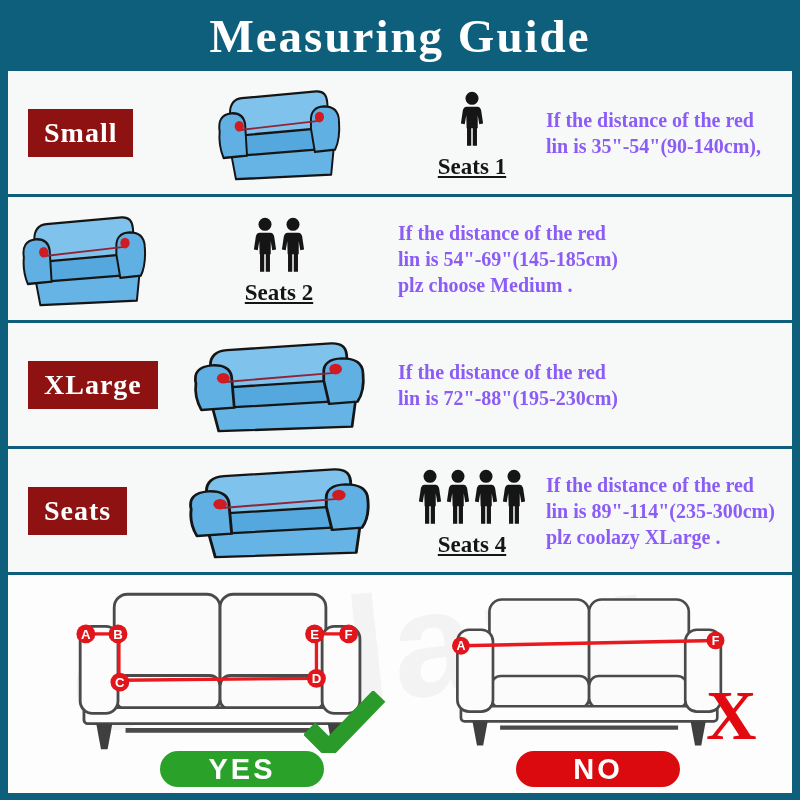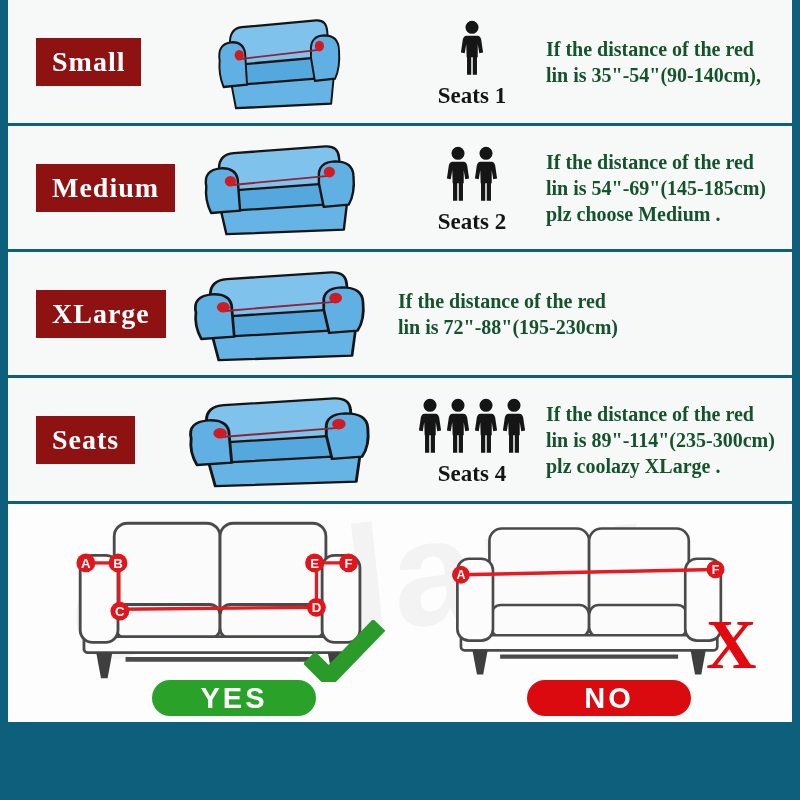--- a/index.html
+++ b/index.html
@@ -24,44 +24,44 @@
   .rows{margin:0 8px;}
   .row{
     height:123px;
     background:#f7f9f8;
     border-bottom:3px solid #0d5f7c;
     display:grid;
     grid-template-columns:152px 238px 148px 1fr;
     align-items:center;
   }
   .row:last-child{border-bottom:3px solid #0d5f7c;}
-  .size-cell{padding-left:28px;}
+  .size-cell{padding-left:20px;}
   .size-badge{
     display:inline-block;
     background:#8e1212;color:#ffffff;
     font-size:28px;font-weight:bold;letter-spacing:1px;
     padding:8px 16px;
   }
   .sofa-cell{display:flex;justify-content:center;align-items:center;}
   .sofa{height:100px;}
   .sofa.w1{width:150px;}
   .sofa.w2{width:185px;}
   .sofa.w3{width:210px;}
   .sofa.w4{width:222px;}
   .seats-cell{
     display:flex;flex-direction:column;align-items:center;justify-content:center;
   }
   .persons{display:flex;align-items:flex-end;gap:2px;height:64px;}
   .person{width:26px;height:62px;}
   .seats-label{
     margin-top:4px;
-    font-size:23px;font-weight:bold;color:#151515;
+    font-size:23px;font-weight:bold;color:#151515;text-decoration:underline;
   }
   .desc-cell{
-    color:#14532d;font-size:20px;font-weight:bold;line-height:26px;
+    color:#8b5cf6;font-size:20px;font-weight:bold;line-height:26px;
     white-space:nowrap;padding-right:6px;
   }
   
   .bottom{
     position:relative;
     margin:0 8px;
     height:218px;
     background:#fdfdfd;
   }
   .watermark{
@@ -79,22 +79,22 @@
     position:absolute;left:698px;top:106px;
     font-size:70px;font-weight:bold;color:#e20a10;line-height:1;
   }
   .pill{
     position:absolute;top:176px;
     width:164px;height:36px;border-radius:18px;
     display:flex;align-items:center;justify-content:center;
     font-family:"Liberation Sans",sans-serif;
     font-size:29px;font-weight:bold;color:#ffffff;letter-spacing:3px;
   }
-  .pill.yes{left:144px;background:#2aa22a;}
-  .pill.no{left:519px;background:#da0a0f;}
+  .pill.yes{left:152px;background:#2aa22a;}
+  .pill.no{left:508px;background:#da0a0f;}
 </style>
 </head>
 <body>
 
 <svg width="0" height="0" style="position:absolute">
   <defs>
 
     <g id="sym-sofa">
       <path d="M40 44 Q38 22 58 20 L172 11 Q188 10 189 26 L192 60 L46 72 Z" fill="#7fc2ec" stroke="#151515" stroke-width="3" stroke-linejoin="round"></path>
       <path d="M42 95 L199 85 L195 121 L49 127 Z" fill="#66b4e6" stroke="#151515" stroke-width="3" stroke-linejoin="round"></path>
@@ -123,20 +123,23 @@
       <path d="M33 151 L50 151 L45 178 L38 178 Z" fill="#3f3f3f"></path>
       <path d="M278 151 L295 151 L290 178 L283 178 Z" fill="#3f3f3f"></path>
       <rect x="16" y="48" width="40" height="92" rx="13" fill="#fcfcfc" stroke="#4a4a4a" stroke-width="3"></rect>
       <rect x="272" y="48" width="40" height="92" rx="13" fill="#fcfcfc" stroke="#4a4a4a" stroke-width="3"></rect>
     </g>
   </defs>
 </svg>
 
 <div class="page">
 
+  <div class="header">
+    <h1>Measuring Guide</h1>
+  </div>
 
   <div class="rows">
 
     <div class="row">
       <div class="size-cell">
         <span class="size-badge">Small</span>
       </div>
       <div class="sofa-cell">
         <svg class="sofa w1" viewBox="0 0 230 132" preserveAspectRatio="none">
             <use href="#sym-sofa"></use>
@@ -150,23 +153,20 @@
         </div>
         <div class="seats-label">Seats 1</div>
       </div>
       <div class="desc-cell">
         <div>If the distance of the red</div>
         <div>lin is 35"-54"(90-140cm),</div>
       </div>
     </div>
 
     <div class="row">
-      <div class="size-cell">
-        <span class="size-badge">Medium</span>
-      </div>
       <div class="sofa-cell">
         <svg class="sofa w2" viewBox="0 0 230 132" preserveAspectRatio="none">
             <use href="#sym-sofa"></use>
           </svg>
       </div>
       <div class="seats-cell">
         <div class="persons">
           <svg class="person" viewBox="0 0 34 72">
               <use href="#sym-person"></use>
             </svg>

